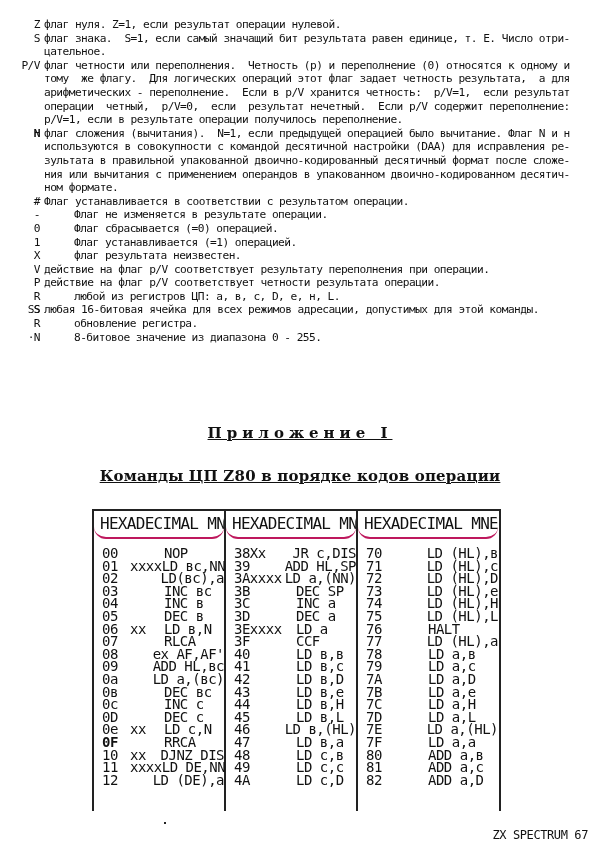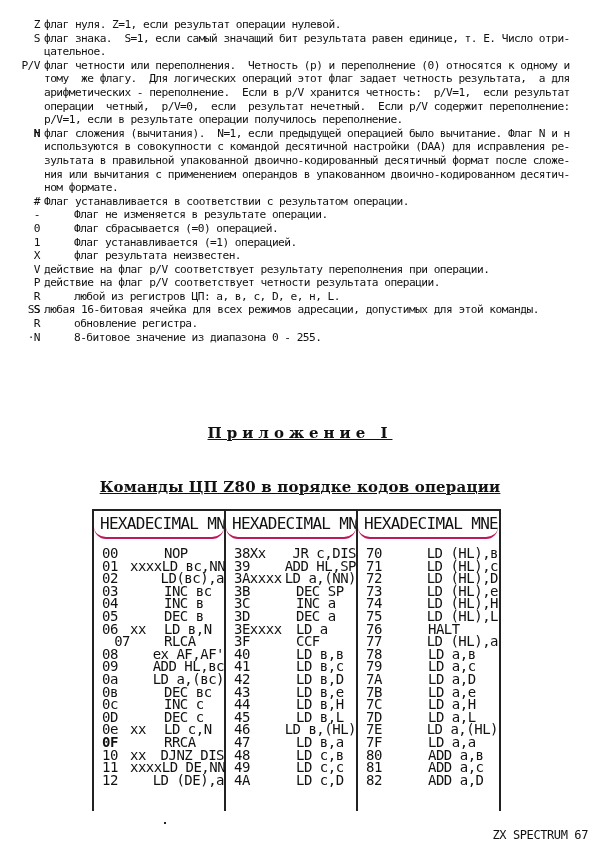--- a/index.html
+++ b/index.html
@@ -13,21 +13,21 @@
   .def .key { position: absolute; text-align: right; width: 40px; left: 0; }
   .def .txt { margin-left: 44px; width: 540px; white-space: pre-wrap; }
   .def.ind .txt { margin-left: 74px; }
   .def.ind3 .txt { margin-left: 78px; }
   .heading1 {
     position: absolute; top: 424px; left: 0; width: 600px; text-align: center;
     font-family: "DejaVu Serif", "Liberation Serif", serif; font-weight: bold;
     font-size: 15px; letter-spacing: 5px; text-decoration: underline;
   }
   .heading2 {
-    position: absolute; top: 478px; left: 0; width: 600px; text-align: center;
+    position: absolute; top: 467px; left: 0; width: 600px; text-align: center;
     font-family: "DejaVu Serif", "Liberation Serif", serif; font-weight: bold;
     font-size: 15px; letter-spacing: 0.2px; text-decoration: underline;
   }
   .table {
     position: absolute; left: 92px; top: 509px; width: 330px;
     border: 2px solid #222; border-bottom: none; height: 300px;
     display: flex; width: 330px;
   }
   .col { position: relative; border-right: 2px solid #222; }
   .col:last-child { border-right: none; }
@@ -156,21 +156,21 @@
         </div>
         <div class="row">
           <span class="hex" style="width: 62px;"><span style="display: inline-block; width: 28px;">05</span><span></span></span>
           <span class="mn">DEC в</span>
         </div>
         <div class="row">
           <span class="hex" style="width: 62px;"><span style="display: inline-block; width: 28px;">06</span><span>xx</span></span>
           <span class="mn">LD в,N</span>
         </div>
         <div class="row">
-          <span class="hex" style="width: 62px;"><span style="display: inline-block; width: 28px; text-align: right;">07</span><span></span></span>
+          <span class="hex" style="width: 62px;"><span style="display: inline-block; width: 28px;">07</span><span></span></span>
           <span class="mn">RLCA</span>
         </div>
         <div class="row">
           <span class="hex" style="width: 62px;"><span style="display: inline-block; width: 28px;">08</span><span></span></span>
           <span class="mn">ex AF,AF'</span>
         </div>
         <div class="row">
           <span class="hex" style="width: 62px;"><span style="display: inline-block; width: 28px;">09</span><span></span></span>
           <span class="mn">ADD HL,вc</span>
         </div>

